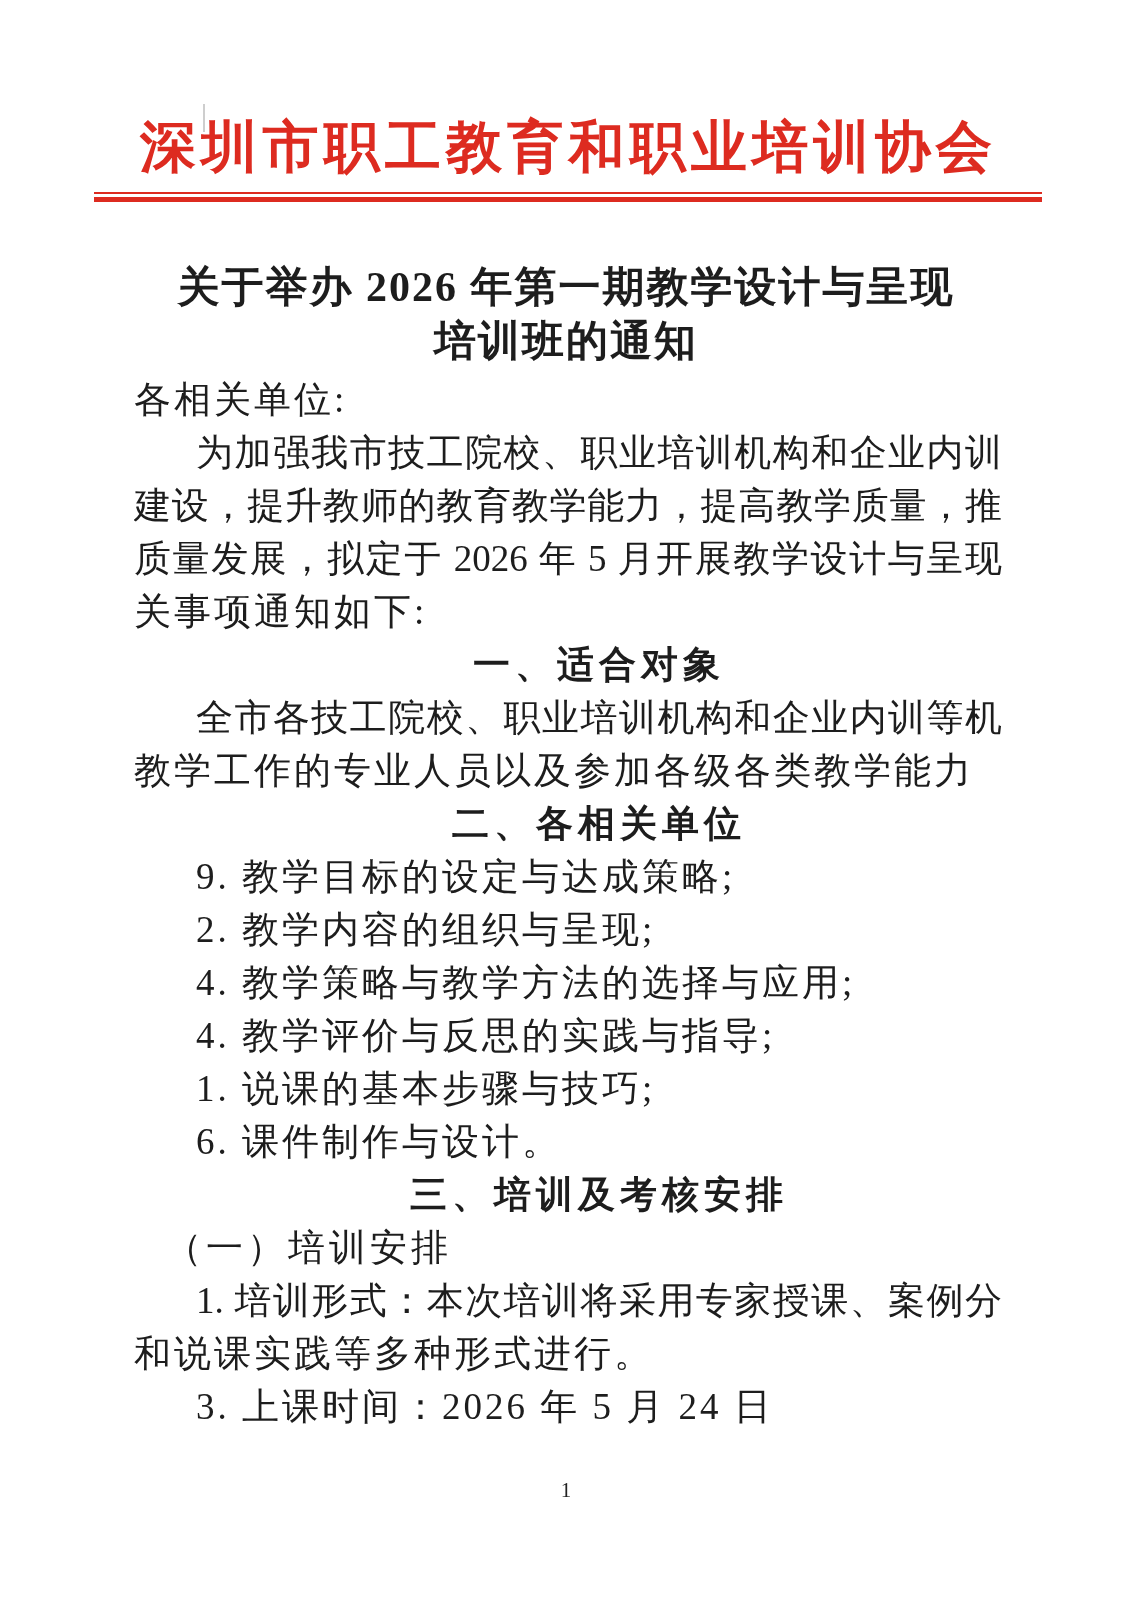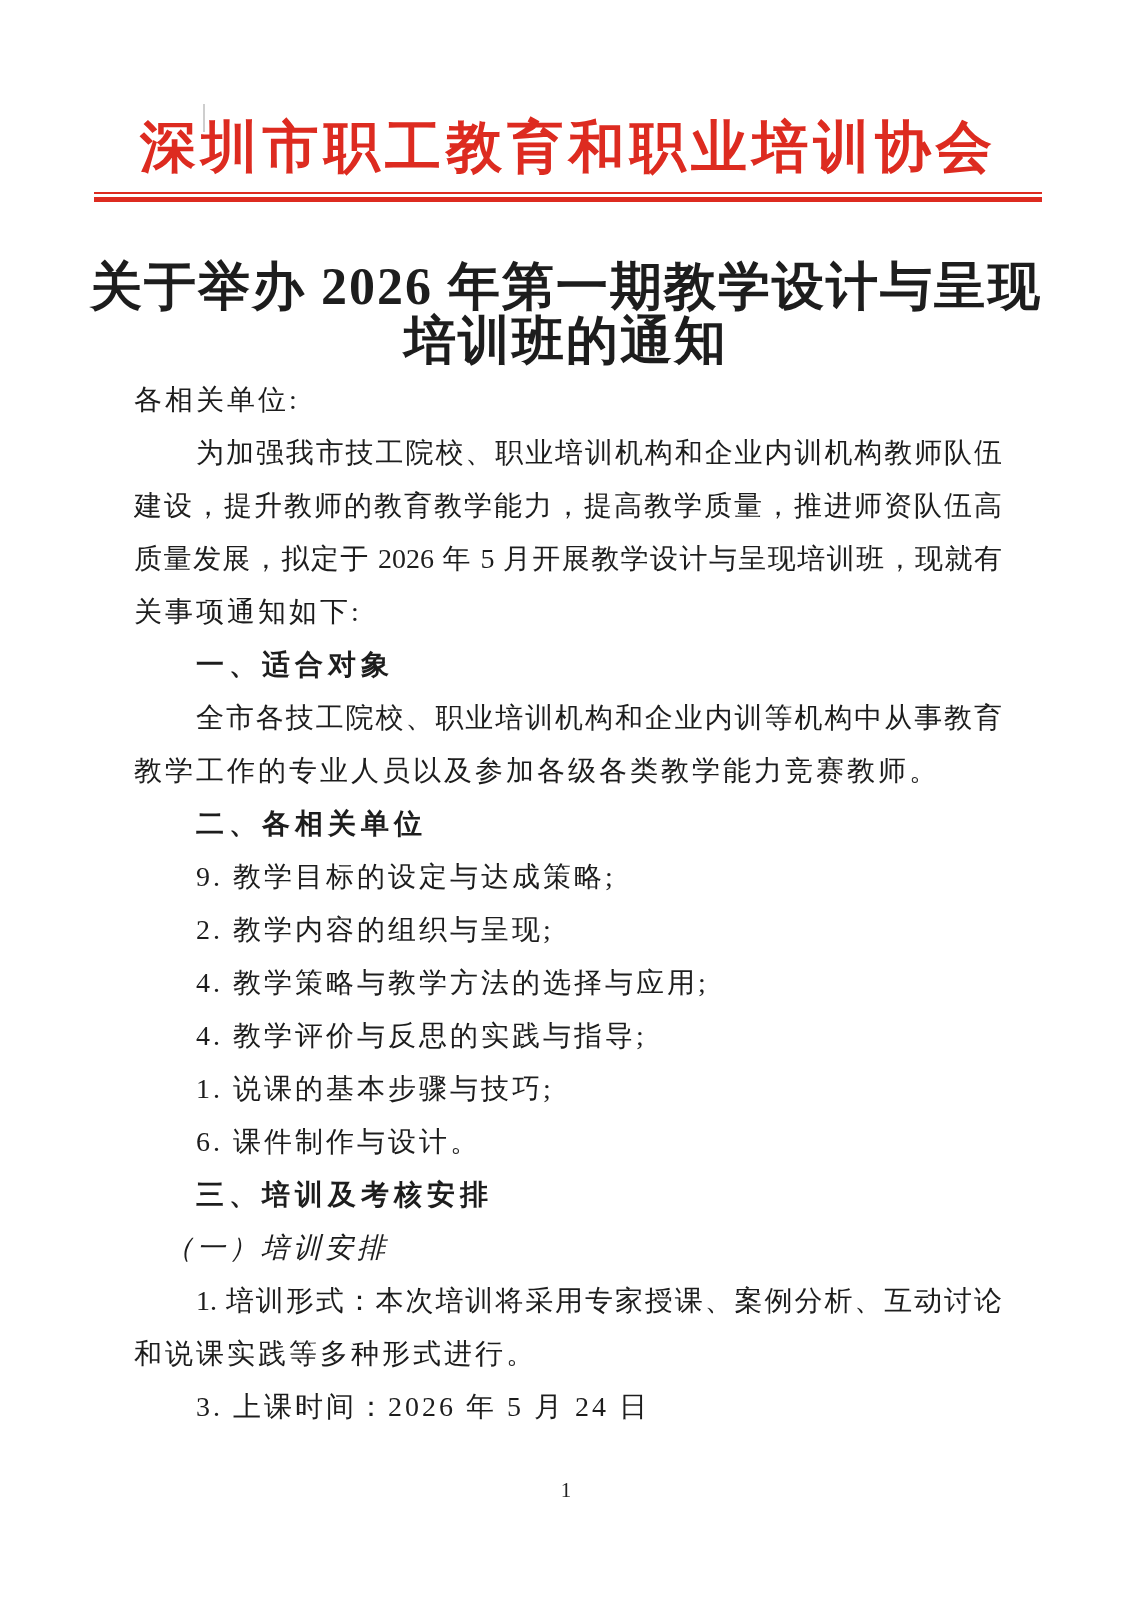--- a/index.html
+++ b/index.html
@@ -45,45 +45,46 @@
   }
   .rule-thin  { height: 2px; background: var(--accent, #dd2b20); }
   .rule-thick { height: 5px; background: var(--accent, #dd2b20); margin-top: 3px; }
   .doc-title {
     position: absolute;
     top: 260px;
     left: 0;
     width: 100%;
     text-align: center;
     font-weight: bold;
-    font-size: 52px;
+    font-size: 42px;
     line-height: 54px;
     letter-spacing: 2px;
   }
   .body-block {
     position: absolute;
     top: 373px;
     left: 134px;
     width: 868px;
-    font-size: 28px;
+    font-size: 37px;
   }
   .line {
     height: 53px;
     line-height: 53px;
     letter-spacing: 3px;
     overflow: hidden;
     white-space: pre-wrap;
   }
   .line.heading {
     font-family: "Liberation Sans", sans-serif;
     font-weight: bold;
     letter-spacing: 5px;
+    text-align: center;
   }
   .line.kaiti { letter-spacing: 4px; }
-  .line.ind1 { text-indent: 31px; font-style: italic; }
+  .line.ind1 { text-indent: 31px; }
   .line.ind2 { text-indent: 62px; }
   .line.justify {
     letter-spacing: 0;
     text-align: justify;
     text-align-last: justify;
   }
   .page-number {
     position: absolute;
     top: 1476px;
     left: 0;

